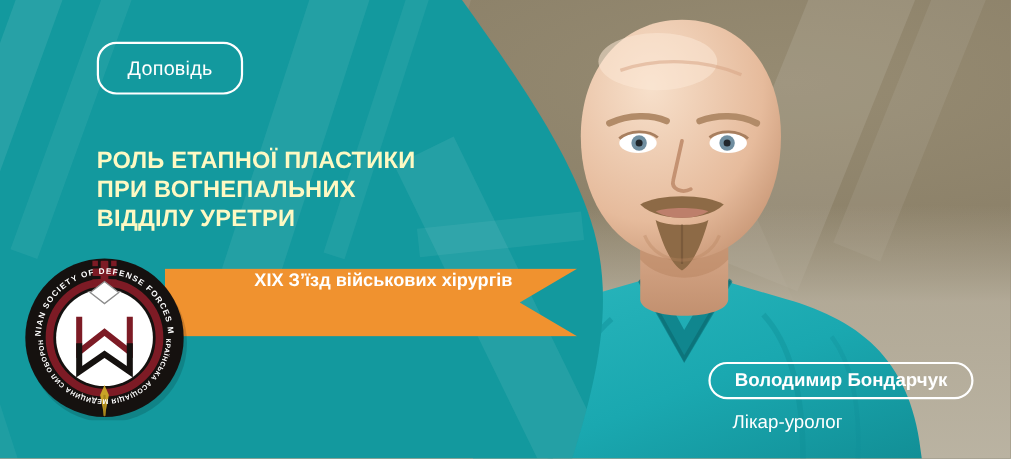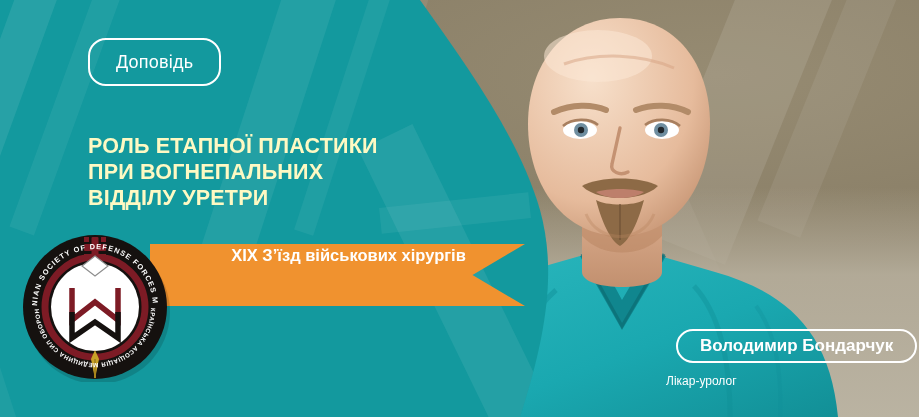--- a/index.html
+++ b/index.html
@@ -144,40 +144,40 @@
     position: absolute;
     left: 20px;
     top: 232px;
     width: 150px;
     height: 150px;
   }
 
   
   .speaker-pill {
     position: absolute;
-    left: 676px;
+    left: 644px;
     top: 329px;
     height: 34px;
     padding: 0 22px;
     display: flex;
     align-items: center;
     border: 2px solid #ffffff;
     border-radius: 19px;
     color: #ffffff;
     font-size: 17px;
     font-weight: bold;
     white-space: nowrap;
     box-sizing: border-box;
   }
   .speaker-role {
     position: absolute;
     left: 666px;
     top: 374px;
     color: #ffffff;
-    font-size: 12px;
+    font-size: 17px;
     white-space: nowrap;
   }
 </style>
 </head>
 <body>
 
 <div class="banner">
 
   <div class="bg-right">
     <div class="khaki-shape ks1"></div>

